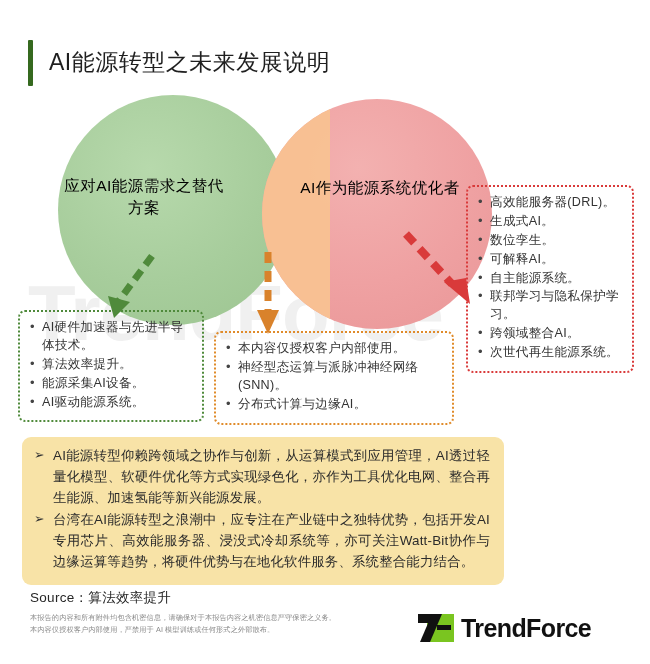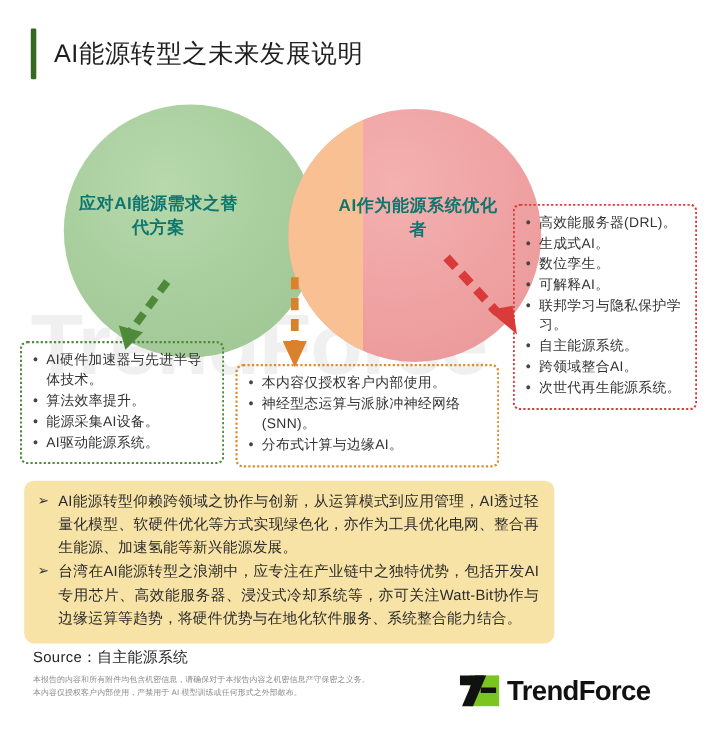--- a/index.html
+++ b/index.html
@@ -20,21 +20,21 @@
     font-size:78px;
     font-weight:bold;
     letter-spacing:-1px;
     color:#f0f0f0;
     white-space:nowrap;
     z-index:0;
     user-select:none;
   }
 
   
-  .title-wrap{position:absolute;left:28px;top:26px;display:flex;align-items:center;z-index:5;}
+  .title-wrap{position:absolute;left:28px;top:40px;display:flex;align-items:center;z-index:5;}
   .title-bar{width:5px;height:46px;background:#35691f;margin-right:16px;border-radius:1px;}
   .title-text{font-size:23px;color:#1f1f1f;letter-spacing:.5px;line-height:1.1;}
 
   
   .venn{position:absolute;left:0;top:95px;width:650px;height:235px;z-index:2;}
   .circle{
     position:absolute;width:230px;height:230px;border-radius:50%;
   }
   .circle-left{
     left:58px;top:0px;
@@ -45,21 +45,21 @@
     background:radial-gradient(circle at 42% 30%, #f3b1b0 0%, #efa1a2 55%, #e99697 100%);
   }
   .overlap{
     position:absolute;left:262px;top:4px;width:230px;height:230px;border-radius:50%;
     background:#f8c193;
     clip-path:inset(0 162px 0 0);
     opacity:.97;
   }
   .circle-label{
     position:absolute;z-index:4;text-align:center;
-    font-size:15.5px;font-weight:bold;color:#0f766e;line-height:1.45;
+    font-size:15.5px;font-weight:normal;color:#000000;line-height:1.45;
     letter-spacing:.5px;
   }
   .label-left{left:64px;top:80px;width:160px;}
   .label-right{left:300px;top:82px;width:160px;}
 
   
   .arrow{position:absolute;z-index:3;}
   .arrow-green{left:100px;top:252px;}
   .arrow-orange{left:255px;top:250px;}
   .arrow-red{left:400px;top:230px;}
@@ -164,35 +164,35 @@
       <li>分布式计算与边缘AI。</li>
     </ul>
   </div>
 
   <div class="box box-right">
     <ul>
       <li>高效能服务器(DRL)。</li>
       <li>生成式AI。</li>
       <li>数位孪生。</li>
       <li>可解释AI。</li>
+      <li>自主能源系统。</li>
       <li>联邦学习与隐私保护学习。</li>
-      <li>自主能源系统。</li>
       <li>跨领域整合AI。</li>
       <li>次世代再生能源系统。</li>
     </ul>
   </div>
 
   <div class="summary">
     <ul>
       <li>AI能源转型仰赖跨领域之协作与创新，从运算模式到应用管理，AI透过轻量化模型、软硬件优化等方式实现绿色化，亦作为工具优化电网、整合再生能源、加速氢能等新兴能源发展。</li>
       <li>台湾在AI能源转型之浪潮中，应专注在产业链中之独特优势，包括开发AI专用芯片、高效能服务器、浸没式冷却系统等，亦可关注Watt-Bit协作与边缘运算等趋势，将硬件优势与在地化软件服务、系统整合能力结合。</li>
     </ul>
   </div>
 
-  <div class="source">Source：自主能源系统</div>
+  <div class="source">Source：算法效率提升</div>
 
   <div class="disclaimer">
     <div>本报告的内容和所有附件均包含机密信息，请确保对于本报告内容之机密信息严守保密之义务。</div>
     <div>本内容仅授权客户内部使用，严禁用于 AI 模型训练或任何形式之外部散布。</div>
   </div>
 
   <div class="logo">
     <svg class="logo-mark" viewBox="0 0 36 32">
       <rect x="9" y="2" width="27" height="28" fill="#7ac520"></rect>
       <polygon points="0,2 22,2 12,11 0,11" fill="#111"></polygon>

